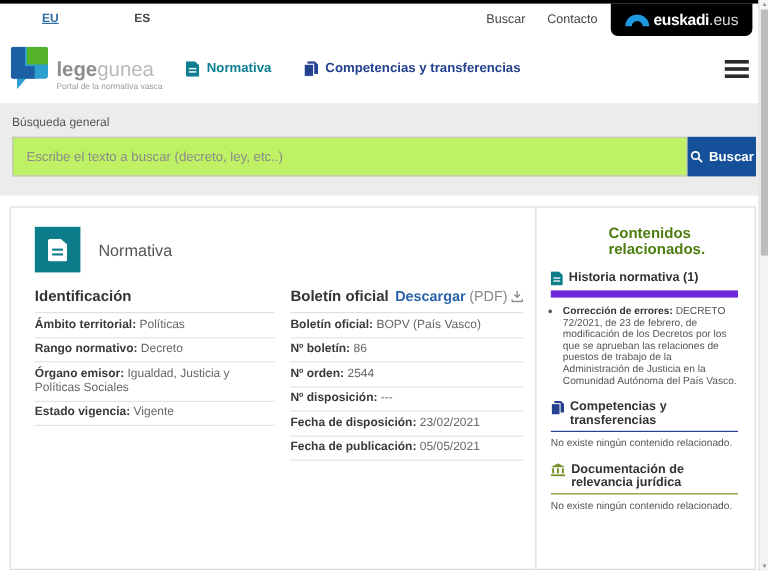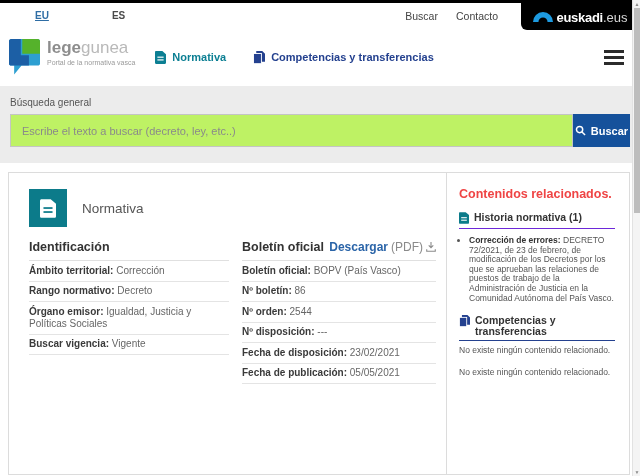--- a/index.html
+++ b/index.html
@@ -8,28 +8,28 @@
   .page { position:relative; width:640px; height:476px; overflow:hidden; }
 
   
   .topline { height:3px; background:#000; }
   .topbar { height:25px; display:flex; align-items:center; padding-left:35px; position:relative; }
   .lang { font-size:10px; font-weight:bold; cursor:pointer;text-align:center; }
   .lang.eu { color:#2e6da4; text-decoration:underline; }
   .lang.es { color:#4a4a4a; margin-left:15px; text-decoration:none;padding-left:48px; }
   .top-links { margin-left:auto; margin-right:142px; display:flex; gap:18px; }
   .top-links a { font-size:10.5px; color:#444; text-decoration:none; cursor:pointer; }
-  .euskadi-box { position:absolute; top:0; right:1px; width:118px; height:27px; background:#000;
+  .euskadi-box { position:absolute; top:0; right:13px; width:118px; height:27px; background:#000;
     border-radius:0 0 6px 6px; display:flex; align-items:center; justify-content:center; gap:4px; cursor:pointer; }
   .euskadi-box .eb { color:#fff; font-weight:bold; font-size:13px; letter-spacing:-0.3px; }
   .euskadi-box .et { color:#d8d8d8; font-size:13px; }
 
   
   .header { height:58px; display:flex; align-items:center; padding:0 14px 0 9px; background:#fff; }
-  .logo { display:flex; align-items:flex-start; gap:7px; cursor:pointer; }
+  .logo { display:flex; align-items:flex-end; gap:7px; cursor:pointer; }
   .logo-text .l1 { font-size:17px; line-height:17px; }
   .logo-text .l1 .b { color:#8d8d8d; font-weight:bold; }
   .logo-text .l1 .g { color:#b9b9b9; }
   .logo-text .l2 { font-size:7px; color:#9a9a9a; margin-top:3px; }
   .nav { display:flex; align-items:center; gap:27px; margin-left:20px; }
   .nav-item { display:flex; align-items:center; gap:6px; font-size:11px; font-weight:bold; cursor:pointer; white-space:nowrap; }
   .nav-item svg { flex:0 0 auto; }
   .nav-0 { color:#0c7f93; }
   .nav-1 { color:#24418f; }
   .nav-2 { color:#76942a; }
@@ -64,26 +64,26 @@
     border-bottom:1px solid #e0e0e0; padding-bottom:6px; }
   .boletin-head .sec-head { border-bottom:none; padding-bottom:0; }
   .descargar { font-size:12px; display:flex; align-items:center; gap:3px; text-decoration:none; cursor:pointer; }
   .descargar .dl { color:#2a64a8; font-weight:bold; }
   .descargar .fmt { color:#8a8a8a; }
   .field { font-size:10px; line-height:12px; padding:3.5px 0 4px; border-bottom:1px solid #e4e4e4; color:#666; }
   .field b { color:#3a3a3a; }
 
   
   .side { width:183px; border-left:1px solid #dcdcdc; padding:14px 14px 0 12px; overflow:hidden; }
-  .side-title { font-size:12.5px; font-weight:bold; color:#ef4444; margin-bottom:11px; }
+  .side-title { font-size:12.5px; font-weight:bold; color:#4d7c0f; margin-bottom:11px;margin-left:48px; }
   .side-sec { margin-bottom:9px; }
   .side-sec-head { display:flex; align-items:flex-start; gap:5px; font-size:10.5px; font-weight:bold;
     color:#333; line-height:10.5px; padding-bottom:4px; cursor:pointer; }
   .side-sec-head svg { flex:0 0 auto; margin-top:0; }
-  .u-teal { border-bottom:1px solid #6d28d9; }
+  .u-teal { border-bottom:6px solid #6d28d9; }
   .u-blue { border-bottom:1px solid #24418f; }
   .u-green { border-bottom:1px solid #76942a; }
   .side-list { margin:7px 0 12px 10px; }
   .side-list li { font-size:8.5px; line-height:9.6px; color:#555; }
   .side-list li b { color:#333; }
   .side-empty { font-size:8.5px; color:#555; margin:4px 0 12px; }
 
   
   .scrollbar { position:absolute; top:0; right:0; width:8px; height:476px; background:#f4f4f4;
     border-left:1px solid #e2e2e2; z-index:10; }
@@ -173,24 +173,24 @@
               <rect x="2.6" y="9" width="6.8" height="1.3" fill="#0c7b8a"></rect>
           </svg>
         </div>
         <div class="card-head-label">Normativa</div>
       </div>
 
 
       <div class="cols">
         <div class="col-left">
           <div class="sec-head">Identificación</div>
-          <div class="field"><b>Ámbito territorial:</b> <span>Corrección</span></div>
+          <div class="field"><b>Ámbito territorial:</b> <span>Políticas</span></div>
           <div class="field"><b>Rango normativo:</b> <span>Decreto</span></div>
           <div class="field"><b>Órgano emisor:</b> <span>Igualdad, Justicia y Políticas Sociales</span></div>
-          <div class="field"><b>Buscar vigencia:</b> <span>Vigente</span></div>
+          <div class="field"><b>Estado vigencia:</b> <span>Vigente</span></div>
         </div>
 
         <div class="col-right">
           <div class="boletin-head">
             <div class="sec-head">Boletín oficial</div>
             <a class="descargar">
               <span class="dl">Descargar</span>
               <span class="fmt">(PDF)</span>
               <svg width="10" height="10" viewBox="0 0 11 11" fill="none" stroke="#8a8a8a" stroke-width="1.2">
                 <path d="M5.5 0v6M3 3.8l2.5 2.5L8 3.8"></path>
@@ -231,20 +231,30 @@
           <svg width="11" height="12" viewBox="0 0 13 14" fill="#24418f">
             <path d="M3.5 0H10l3 3v8.5H3.5z"></path>
             <rect x="0.5" y="2.7" width="8.6" height="11" stroke="#fff" stroke-width="1"></rect>
           </svg>
           <span>Competencias y transferencias</span>
         </div>
         <div class="side-empty">No existe ningún contenido relacionado.</div>
       </div>
 
       <div class="side-sec">
+        <div class="side-sec-head u-green">
+          <svg width="12" height="11" viewBox="0 0 14 13" fill="#76942a">
+            <path d="M7 0l7 4H0z"></path>
+              <rect x="1.2" y="5" width="2" height="5"></rect>
+              <rect x="6" y="5" width="2" height="5"></rect>
+              <rect x="10.8" y="5" width="2" height="5"></rect>
+              <rect x="0" y="11" width="14" height="2"></rect>
+          </svg>
+          <span>Documentación de relevancia jurídica</span>
+        </div>
         <div class="side-empty">No existe ningún contenido relacionado.</div>
       </div>
     </div>
   </div>
 
   <div class="scrollbar">
     <div class="scroll-arrow sa-up">▲</div>
     <div class="scroll-thumb"></div>
     <div class="scroll-arrow sa-down">▼</div>
   </div>

